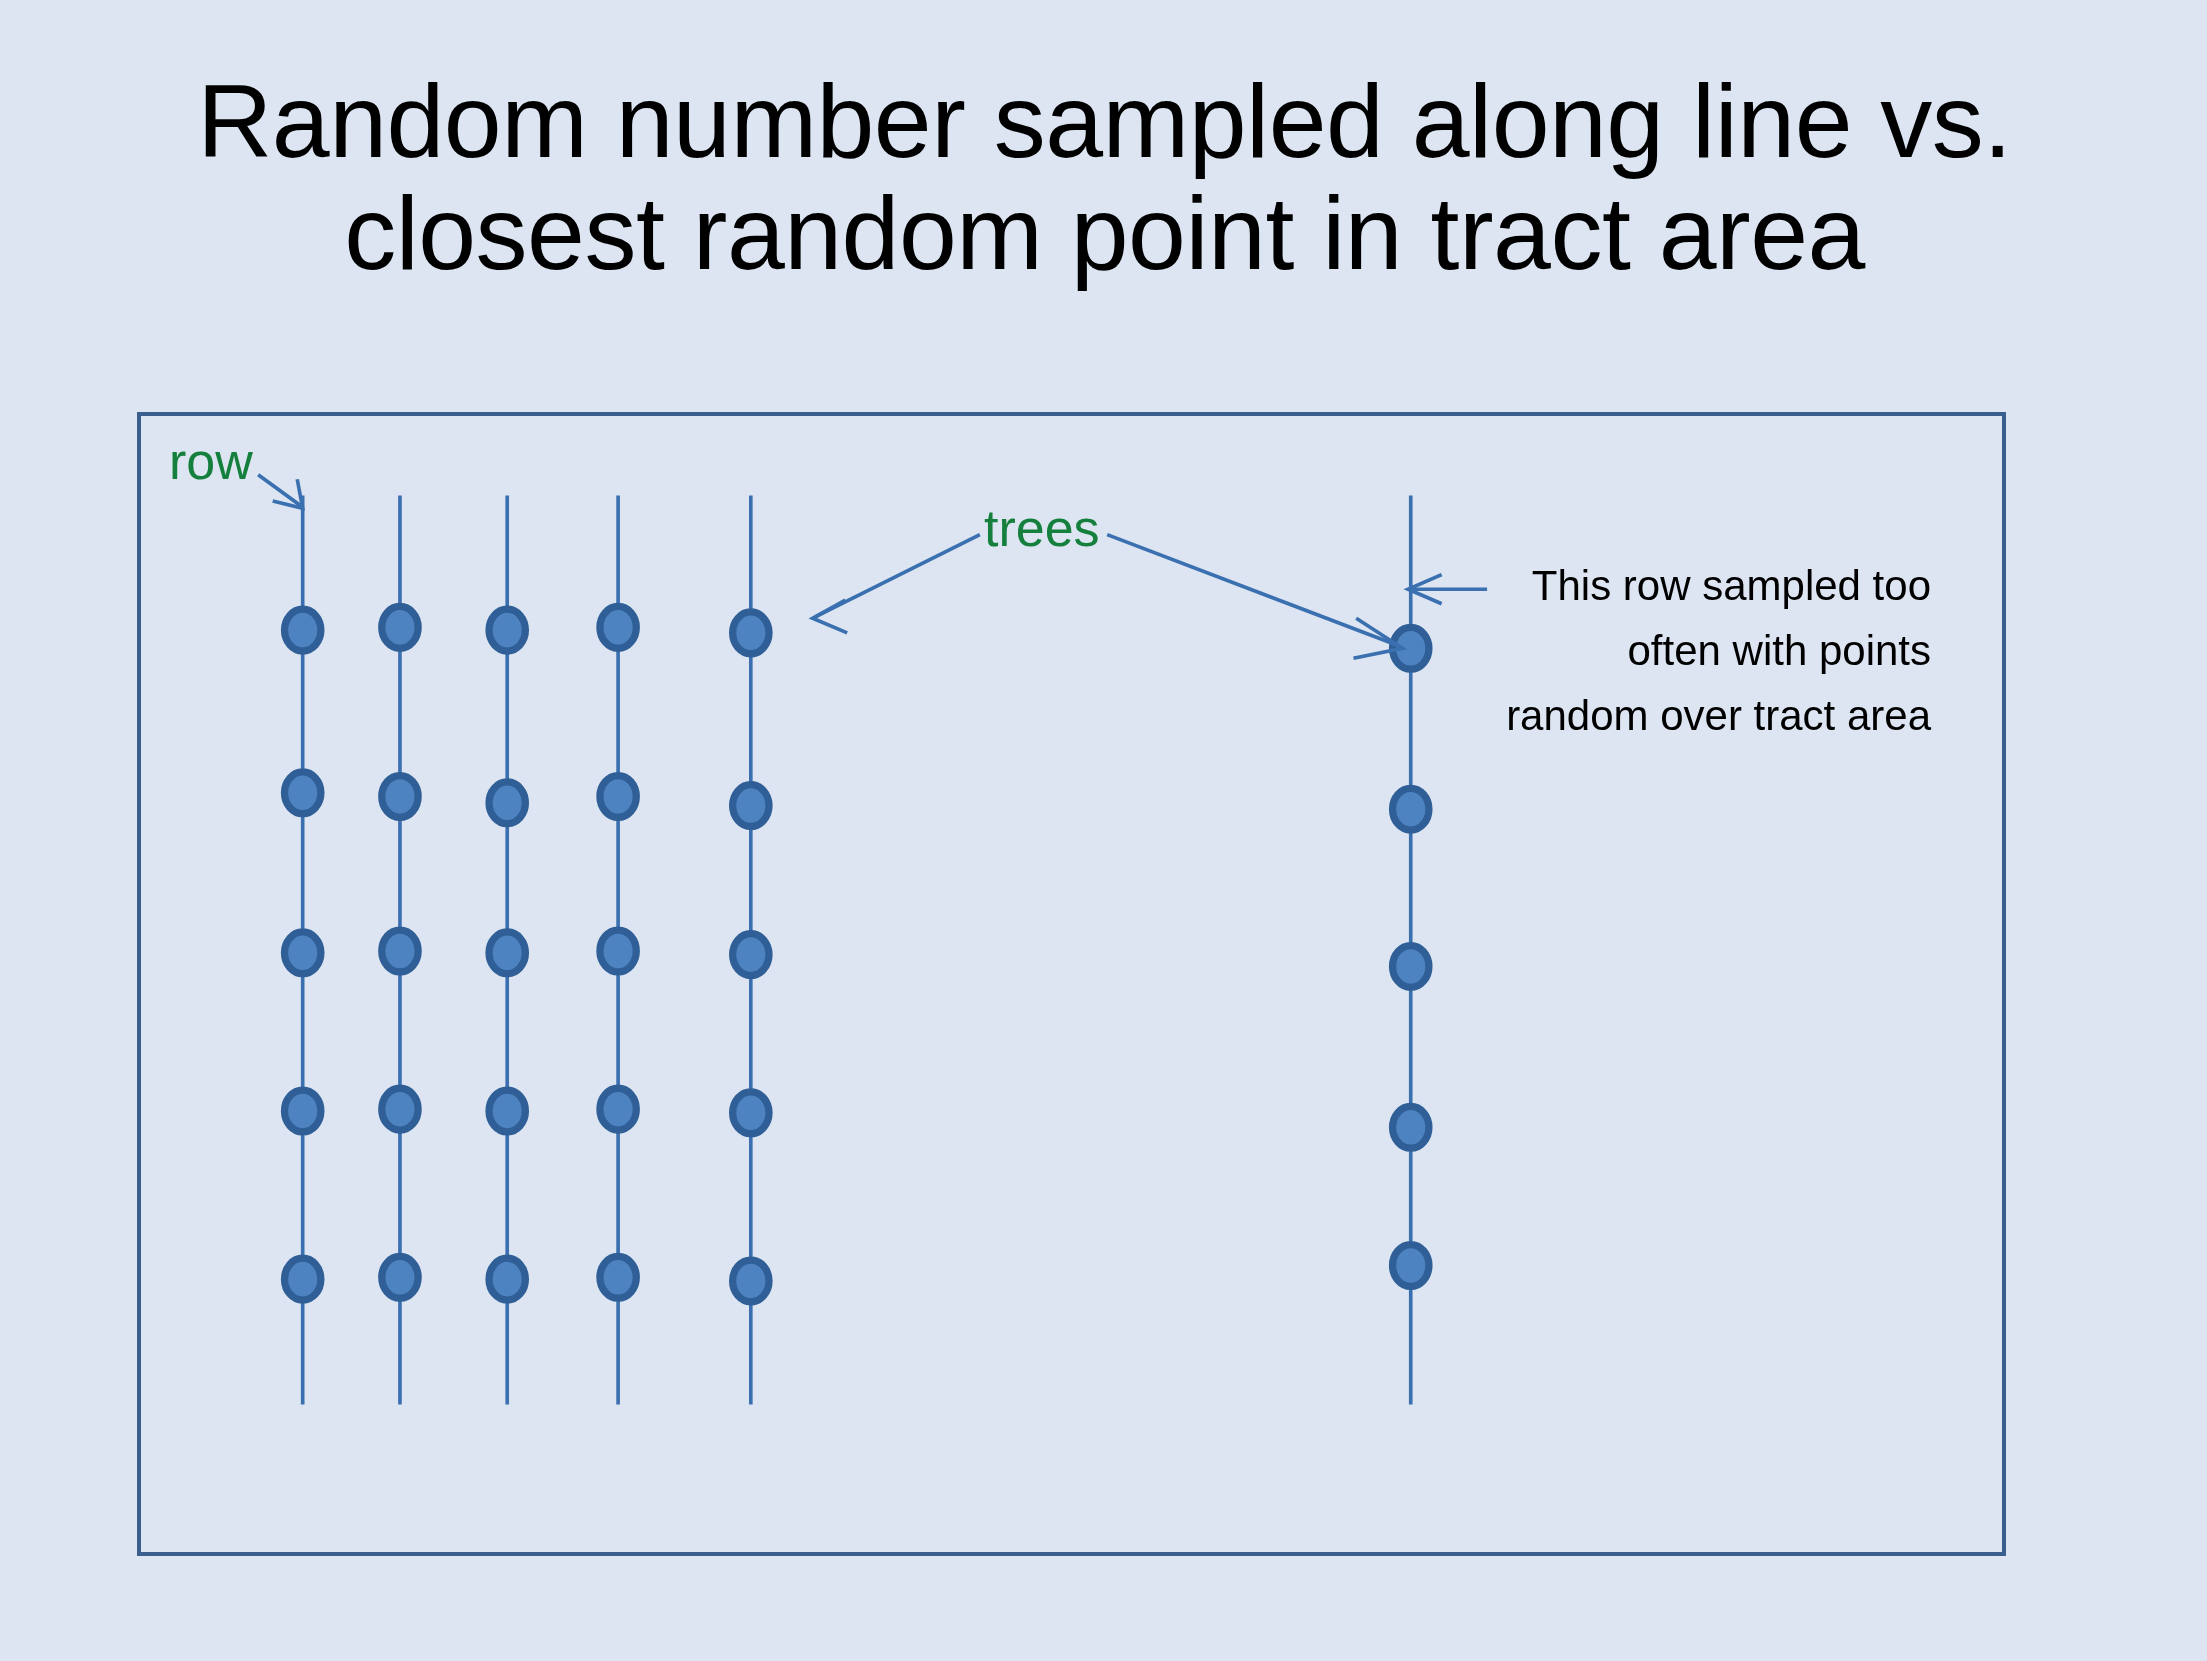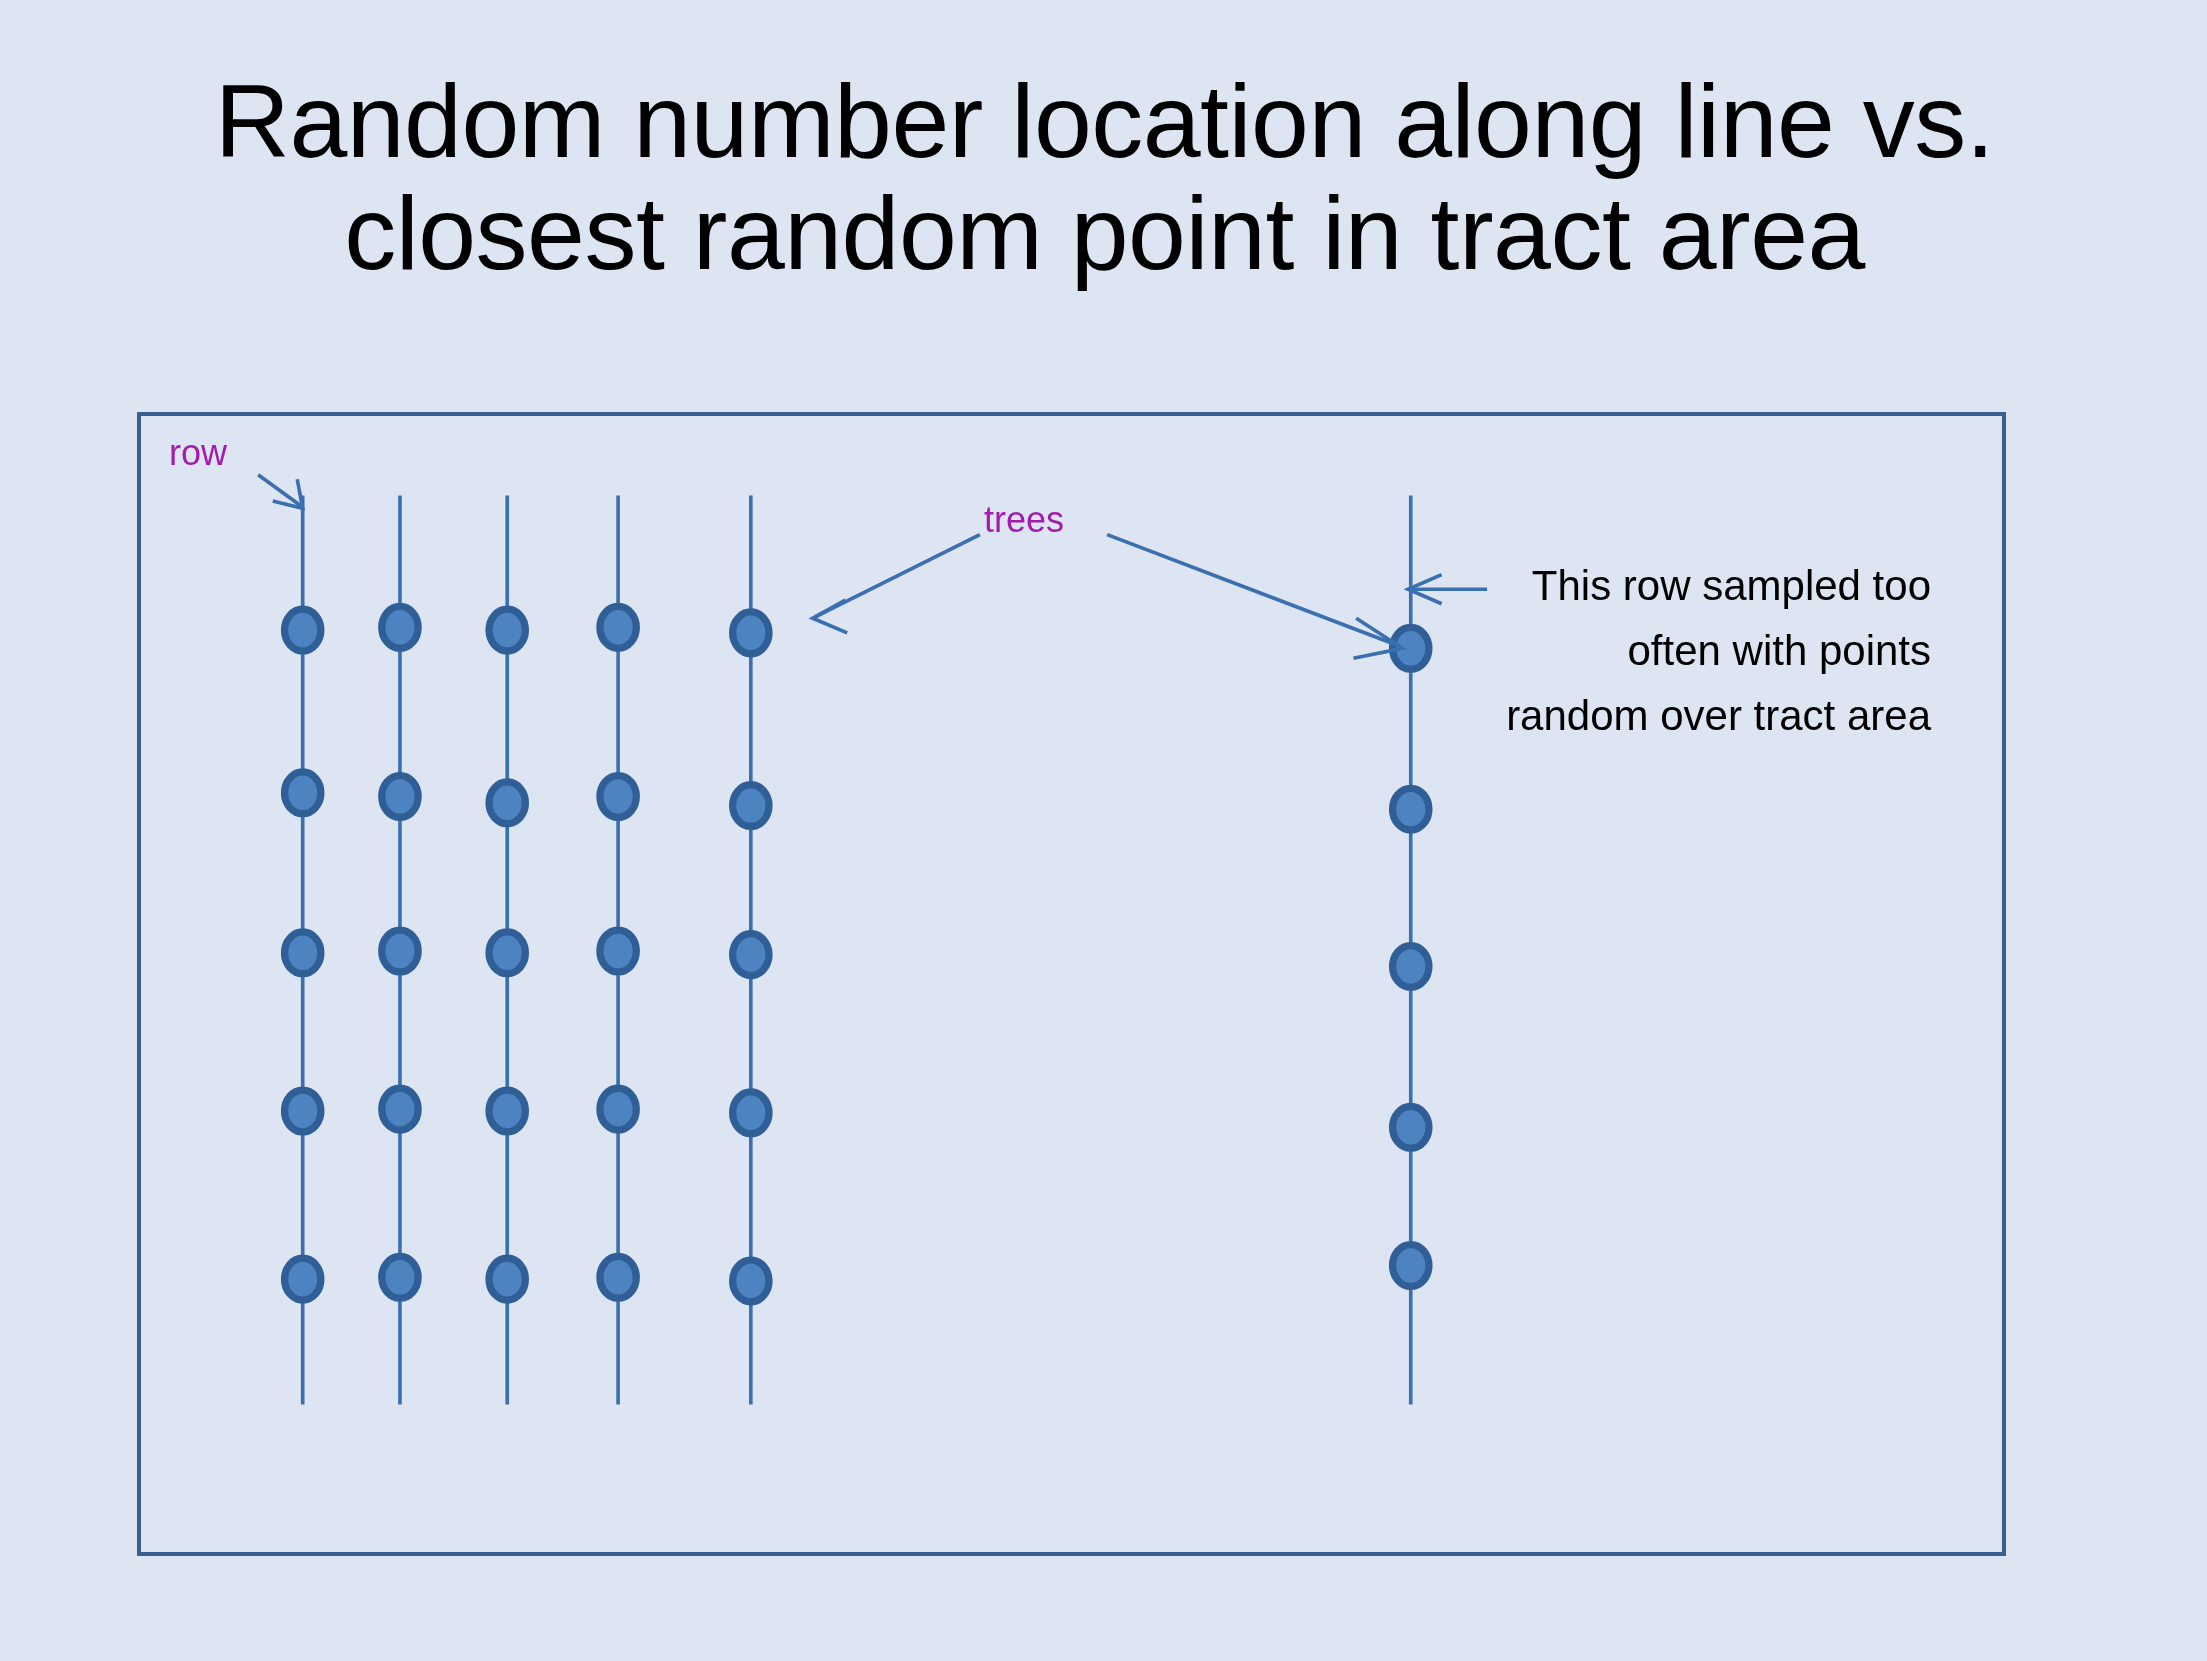--- a/index.html
+++ b/index.html
@@ -53,22 +53,22 @@
   #diagram-svg {
     position: absolute;
     left: 0; top: 0;
     width: 2207px;
     height: 1662px;
     pointer-events: none;
   }
   
   .annot {
     position: absolute;
-    color: #a21caf;
-    font-size: 36px;
+    color: #15803d;
+    font-size: 52px;
     line-height: 1.0;
     white-space: nowrap;
   }
   #label-row {
     left: 169px;
     top: 435px;
   }
   #label-trees {
     left: 984px;
     top: 502px;
@@ -84,21 +84,21 @@
     white-space: normal;
     text-align: right;
   }
 </style>
 </head>
 <body>
 
 <div id="slide">
 
   <div id="title-block">
-    <span class="tline">Random number location along line vs.</span>
+    <span class="tline">Random number sampled along line vs.</span>
     <span class="tline">closest random point in tract area</span>
   </div>
 
   <div id="diagram-frame"></div>
 
   <svg id="diagram-svg" viewBox="0 0 2428 1828">
     <g id="row-lines">
         <line x1="333" x2="333" y1="545" y2="1545" stroke="#3a6fb0" stroke-width="4"></line>
         <line x1="440" x2="440" y1="545" y2="1545" stroke="#3a6fb0" stroke-width="4"></line>
         <line x1="558" x2="558" y1="545" y2="1545" stroke="#3a6fb0" stroke-width="4"></line>

